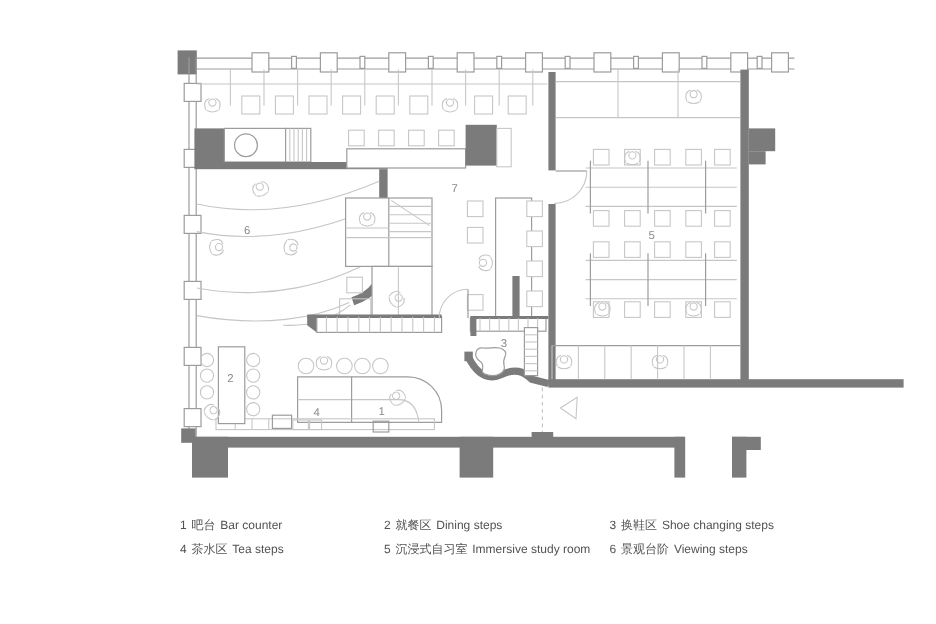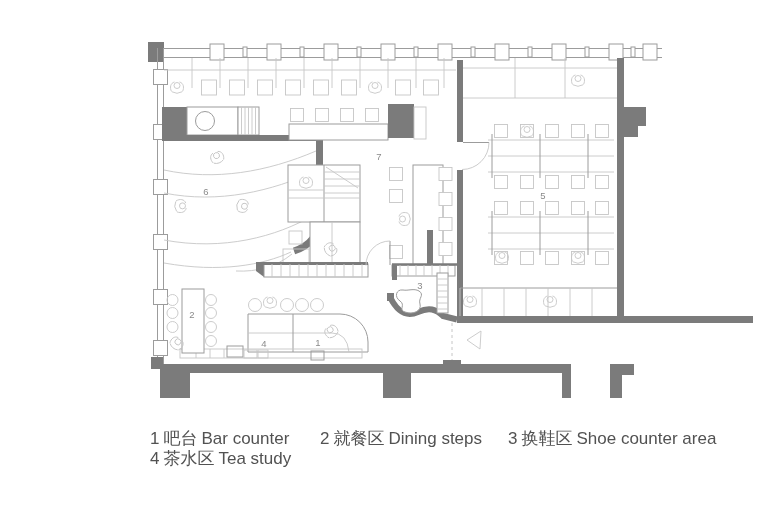--- a/index.html
+++ b/index.html
@@ -12,21 +12,21 @@
   .wline{stroke:var(--wall,#7b7b7b);fill:none}
   .mid{stroke:var(--line_mid,#9c9c9c);fill:none;stroke-width:1}
   .midf{stroke:var(--line_mid,#9c9c9c);fill:#fff;stroke-width:1}
   .lt{stroke:var(--line_light,#c6c6c6);fill:none;stroke-width:.9}
   .ltf{stroke:var(--line_light,#c6c6c6);fill:#fff;stroke-width:.9}
   .person{stroke:var(--line_light,#bdbdbd);fill:none;stroke-width:.9}
   .dash{stroke:var(--line_light,#c6c6c6);fill:none;stroke-width:1;stroke-dasharray:3 3}
   .num{fill:var(--label,#8a8a8a);font:9.5px "Liberation Sans",sans-serif;text-anchor:middle}
   .legend{position:absolute;left:150px;top:429px;width:600px;display:grid;
           grid-template-columns:170px 188px 1fr;color:var(--text,#525252);
-          font-size:17px;line-height:20px}
+          font-size:10px;line-height:20px}
   .legend-item span{margin-right:4px}
 </style>
 </head>
 <body>
 
 <div class="stage">
 <svg width="780" height="520" viewBox="0 0 780 520">
   <defs>
     <g id="person" class="person">
       <circle cx="0" cy="-1.5" r="3"></circle>
@@ -349,18 +349,24 @@
 </div>
 
 <div class="legend">
   <div class="legend-item">
     <span>1</span><span>吧台</span><span>Bar counter</span>
   </div>
   <div class="legend-item">
     <span>2</span><span>就餐区</span><span>Dining steps</span>
   </div>
   <div class="legend-item">
-    <span>3</span><span>换鞋区</span><span>Shoe counter area</span>
-  </div>
-  <div class="legend-item">
-    <span>4</span><span>茶水区</span><span>Tea study</span>
+    <span>3</span><span>换鞋区</span><span>Shoe changing steps</span>
+  </div>
+  <div class="legend-item">
+    <span>4</span><span>茶水区</span><span>Tea steps</span>
+  </div>
+  <div class="legend-item">
+    <span>5</span><span>沉浸式自习室</span><span>Immersive study room</span>
+  </div>
+  <div class="legend-item">
+    <span>6</span><span>景观台阶</span><span>Viewing steps</span>
   </div>
 </div>
 
 </body></html>

